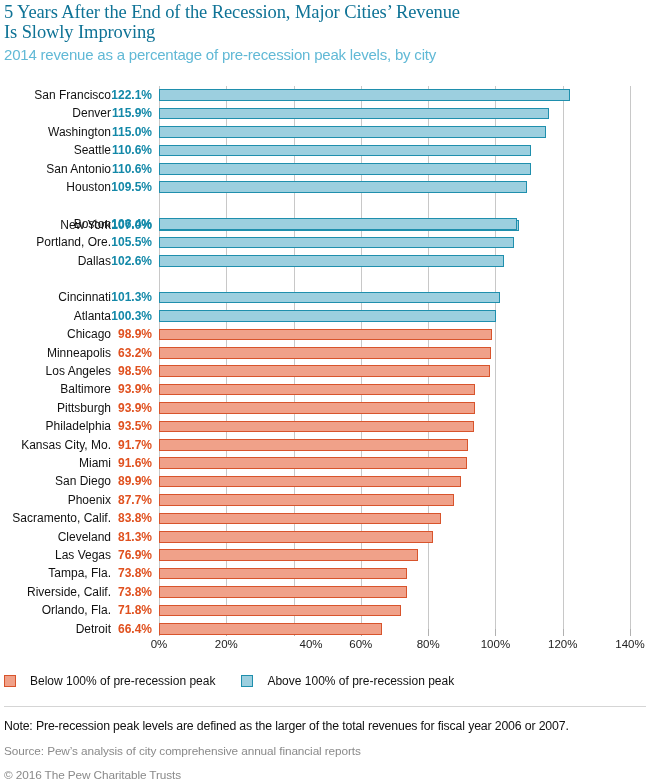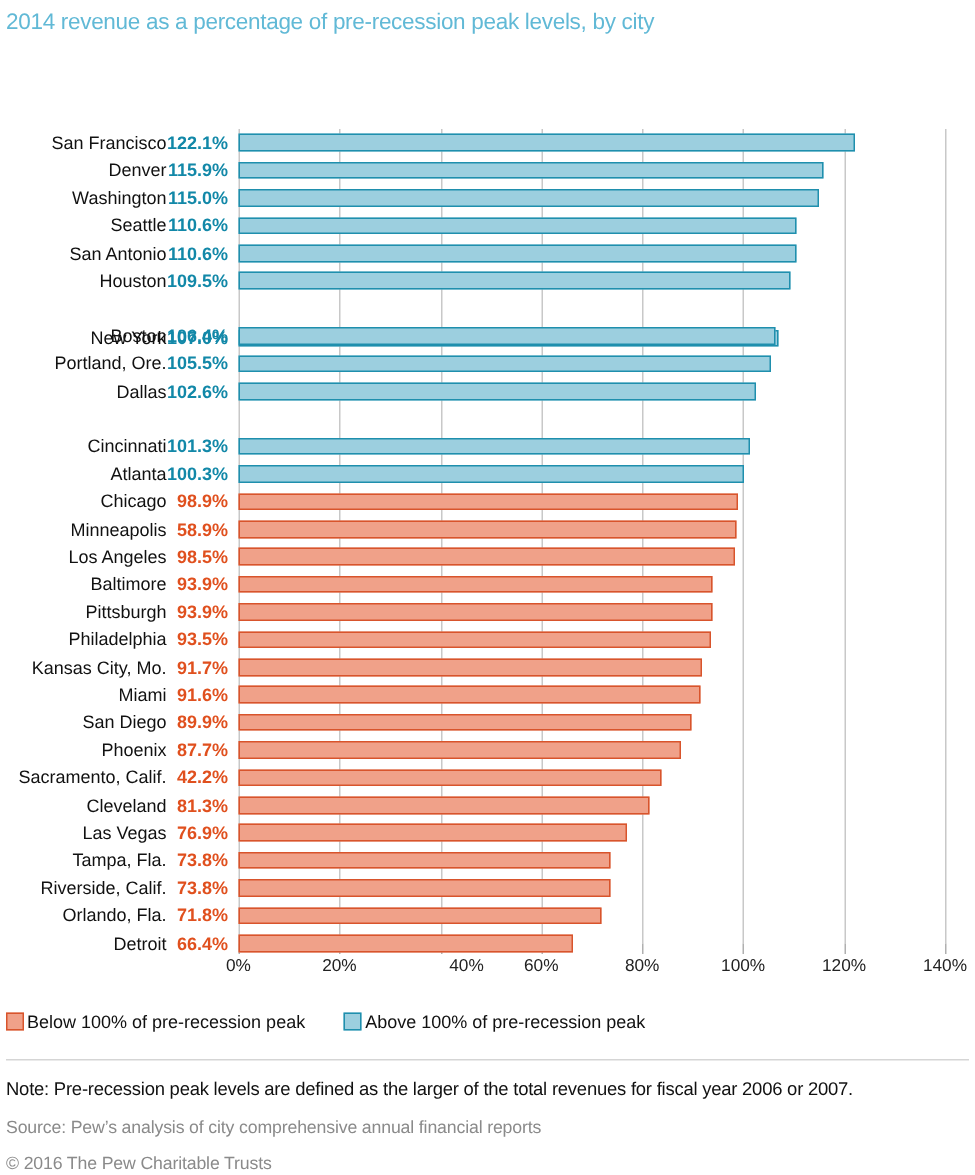--- a/index.html
+++ b/index.html
@@ -124,21 +124,21 @@
     position: absolute;
     left: 4px;
     top: 674px;
     display: flex;
     align-items: center;
     gap: 26px;
   }
   .legend-item {
     display: flex;
     align-items: center;
-    gap: 2px;
+    gap: 14px;
   }
   .legend-swatch {
     width: 12px;
     height: 12px;
     border-style: solid;
     border-width: 1.4px;
     flex: none;
   }
   .legend-swatch.below { background: #f0a189; border-color: #d8542c; }
   .legend-swatch.above { background: #9ccfdf; border-color: #1f8fad; }
@@ -177,20 +177,22 @@
     color: #8a8a8a;
     line-height: 17px;
     margin-top: 7px;
     letter-spacing: -0.1px;
   }
 </style>
 </head>
 <body>
 
 <div id="header">
+  <div id="chart-title">5 Years After the End of the Recession, Major Cities’ Revenue
+Is Slowly Improving</div>
   <div id="chart-subtitle">2014 revenue as a percentage of pre-recession peak levels, by city</div>
 </div>
 
 <div id="chart-area">
   <div id="plot">
       <div class="gridline" style="left: 0px;"></div>
       <div class="tickmark" style="left: 0px;"></div>
       <div class="ticklabel" style="left: 0px;">0%</div>
       <div class="gridline" style="left: 67.2857px;"></div>
       <div class="tickmark" style="left: 67.2857px;"></div>
@@ -274,21 +276,21 @@
       <div class="row-value above">100.3%</div>
       <div class="bar above" title="Atlanta 100.3%" style="width: 337.438px;"></div>
     </div>
     <div class="row" style="top: 247.2px;">
       <div class="row-name">Chicago</div>
       <div class="row-value below">98.9%</div>
       <div class="bar below" title="Chicago 98.9%" style="width: 332.728px;"></div>
     </div>
     <div class="row" style="top: 265.6px;">
       <div class="row-name">Minneapolis</div>
-      <div class="row-value below">58.9%</div>
+      <div class="row-value below">63.2%</div>
       <div class="bar below" title="Minneapolis 98.7%" style="width: 332.055px;"></div>
     </div>
     <div class="row" style="top: 284px;">
       <div class="row-name">Los Angeles</div>
       <div class="row-value below">98.5%</div>
       <div class="bar below" title="Los Angeles 98.5%" style="width: 331.382px;"></div>
     </div>
     <div class="row" style="top: 302.4px;">
       <div class="row-name">Baltimore</div>
       <div class="row-value below">93.9%</div>
@@ -319,21 +321,21 @@
       <div class="row-value below">89.9%</div>
       <div class="bar below" title="San Diego 89.9%" style="width: 302.449px;"></div>
     </div>
     <div class="row" style="top: 412.8px;">
       <div class="row-name">Phoenix</div>
       <div class="row-value below">87.7%</div>
       <div class="bar below" title="Phoenix 87.7%" style="width: 295.048px;"></div>
     </div>
     <div class="row" style="top: 431.2px;">
       <div class="row-name">Sacramento, Calif.</div>
-      <div class="row-value below">42.2%</div>
+      <div class="row-value below">83.8%</div>
       <div class="bar below" title="Sacramento, Calif. 83.8%" style="width: 281.927px;"></div>
     </div>
     <div class="row" style="top: 449.6px;">
       <div class="row-name">Cleveland</div>
       <div class="row-value below">81.3%</div>
       <div class="bar below" title="Cleveland 81.3%" style="width: 273.516px;"></div>
     </div>
     <div class="row" style="top: 468px;">
       <div class="row-name">Las Vegas</div>
       <div class="row-value below">76.9%</div>

